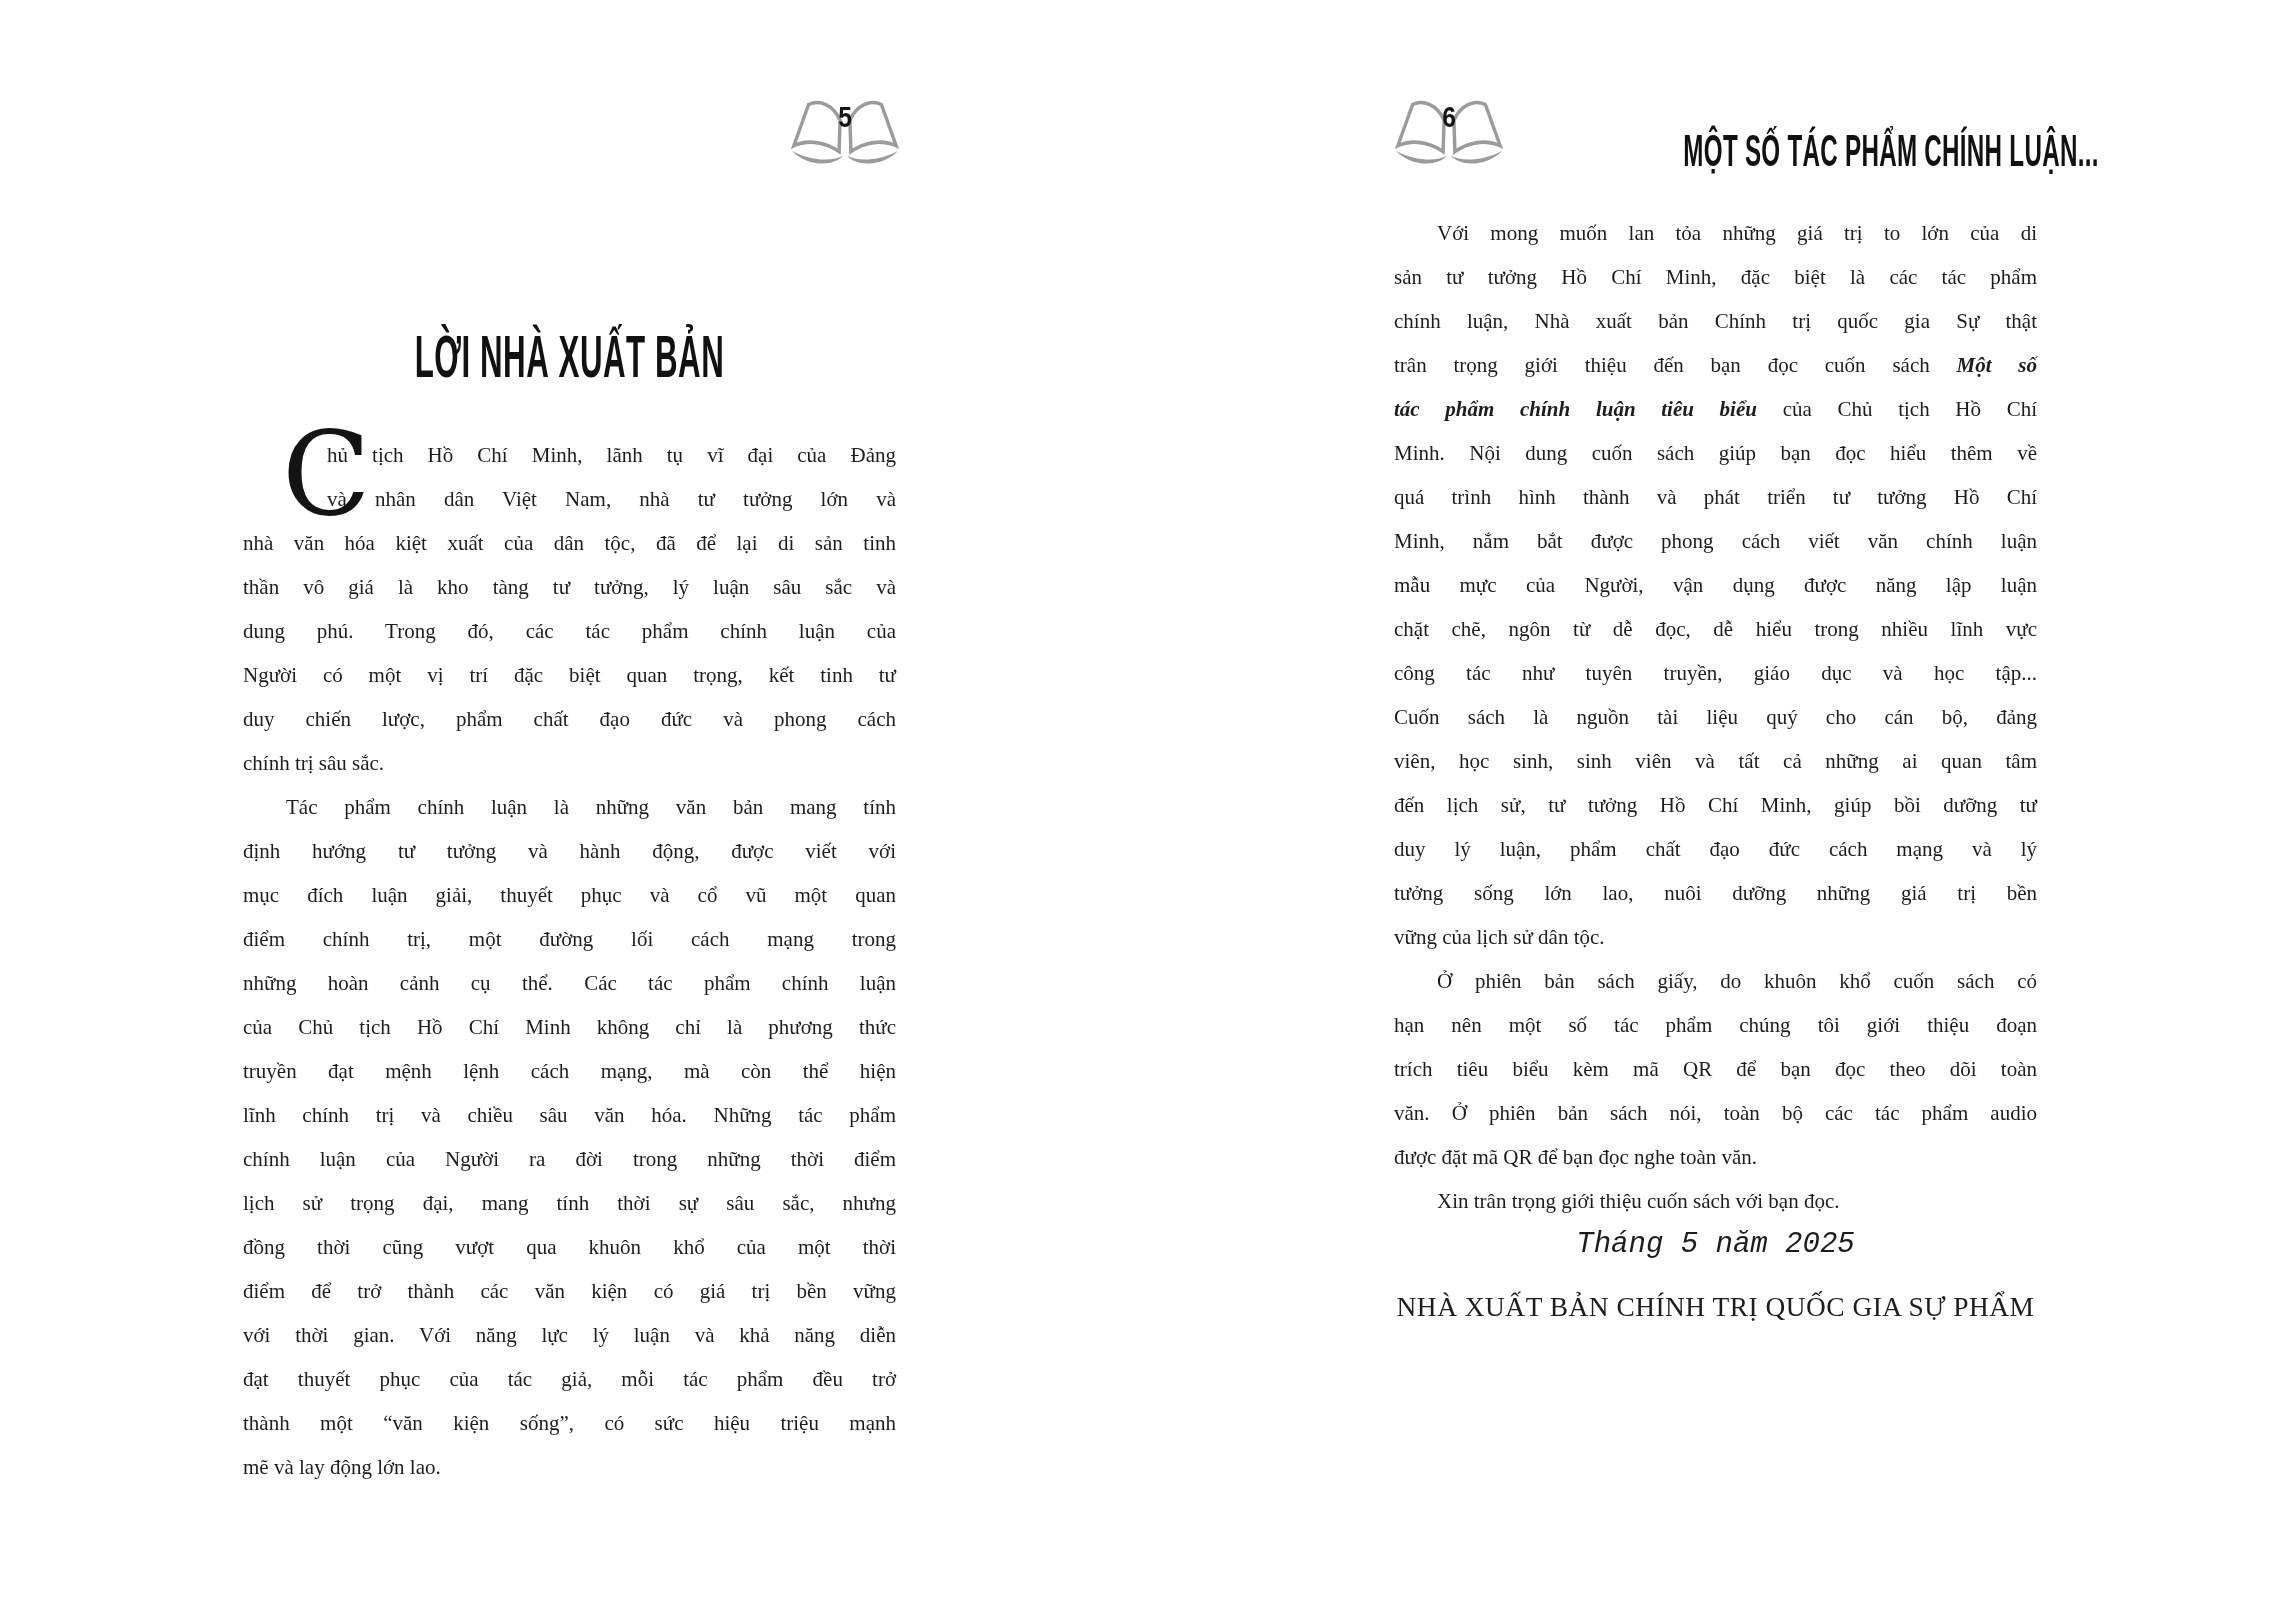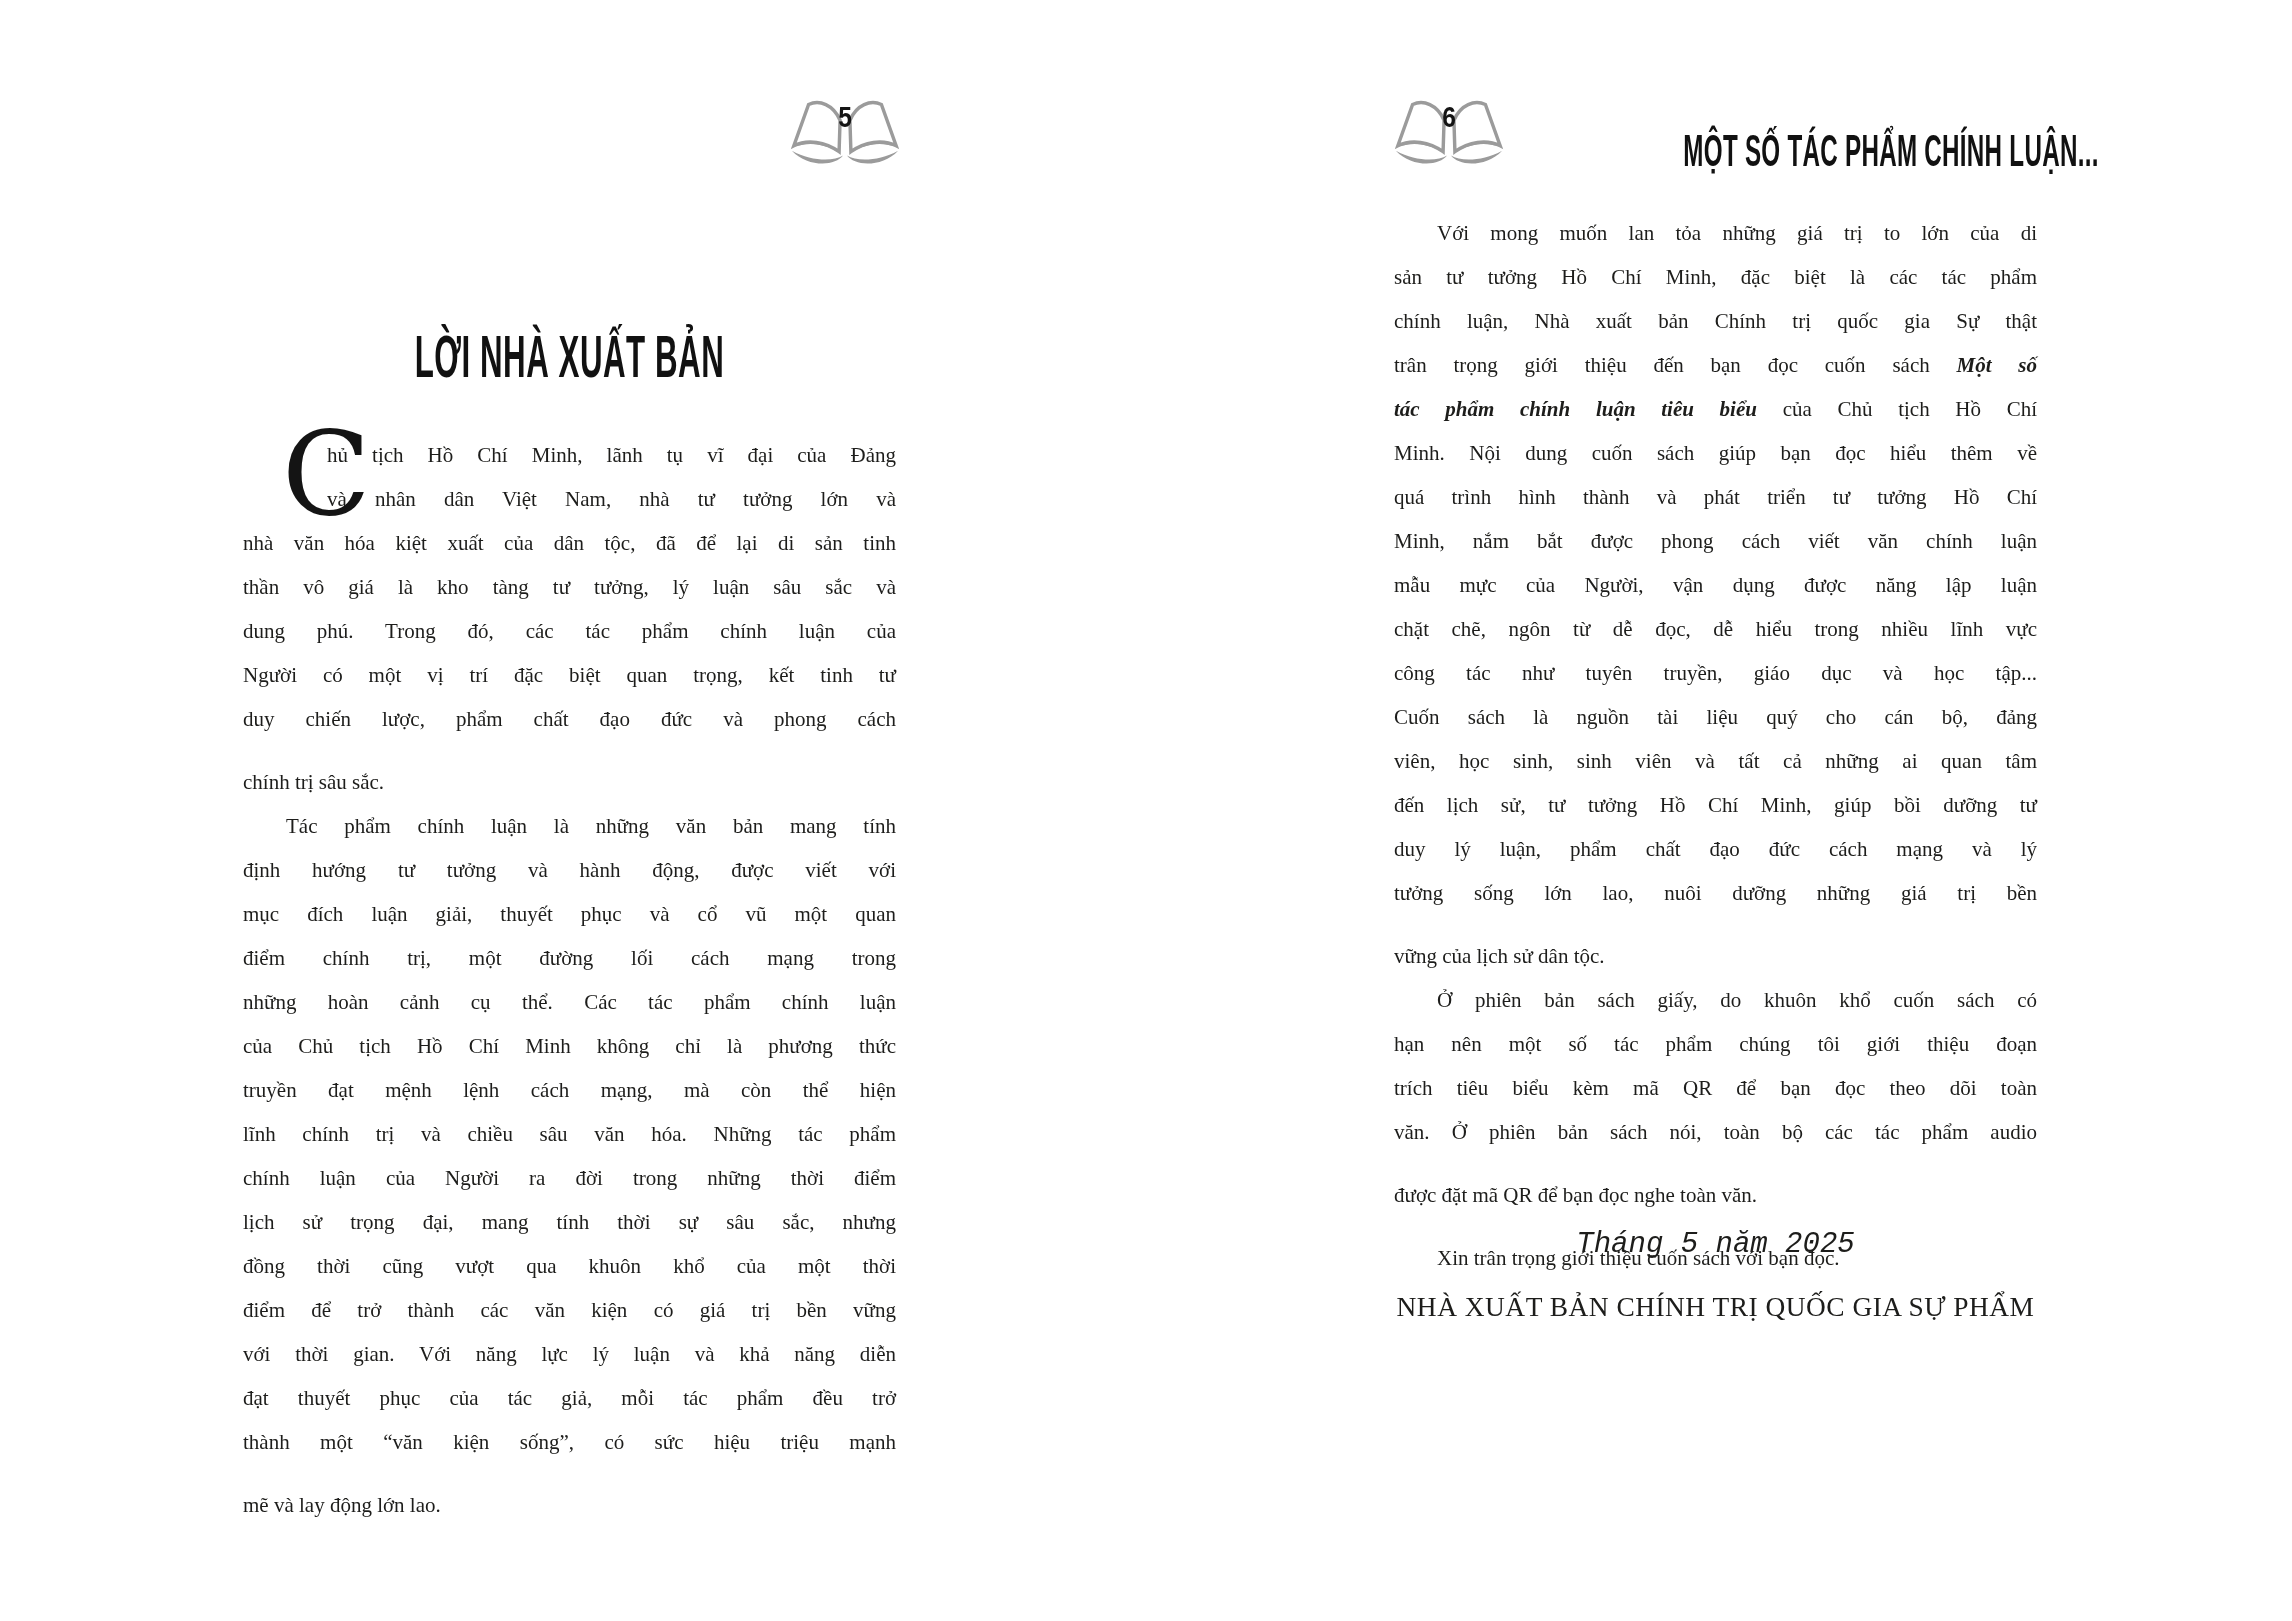--- a/index.html
+++ b/index.html
@@ -49,21 +49,21 @@
   .col-left{left:243px;top:433px;width:653px;}
   .col-right{left:1394px;top:211px;width:643px;}
   .line{
     font-size:21px;
     text-align:justify;
     text-align-last:justify;
     -moz-text-align-last:justify;
   }
   .col-left  .line{height:44px;line-height:44px;}
   .col-right .line{height:44px;line-height:44px;}
-  .line.end{text-align-last:left;margin-top:19px;-moz-text-align-last:left;}
+  .line.end{text-align-last:left;-moz-text-align-last:left;}
   .line.ind{text-indent:43px;}
   .line.dc{margin-left:84px;}
   .em{font-weight:bold;font-style:italic;}
   .drop-cap{
     position:absolute;left:282px;top:425px;
     font-size:116px;line-height:98px;
     font-family:"DejaVu Serif","Liberation Serif",serif;
     color:#141414;
   }
   

